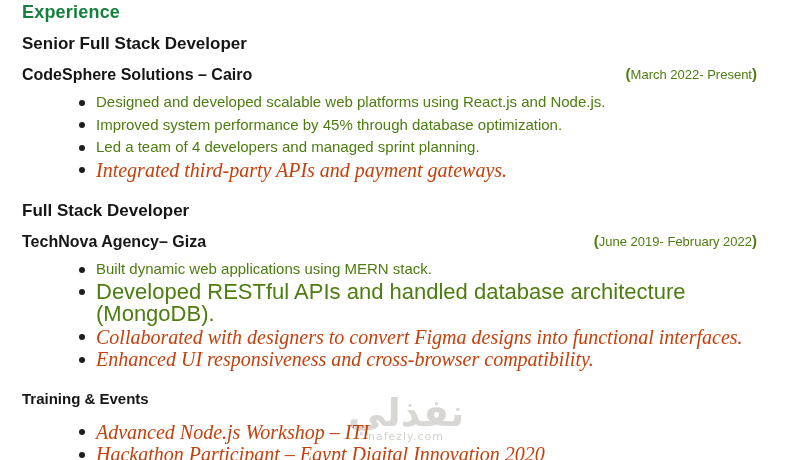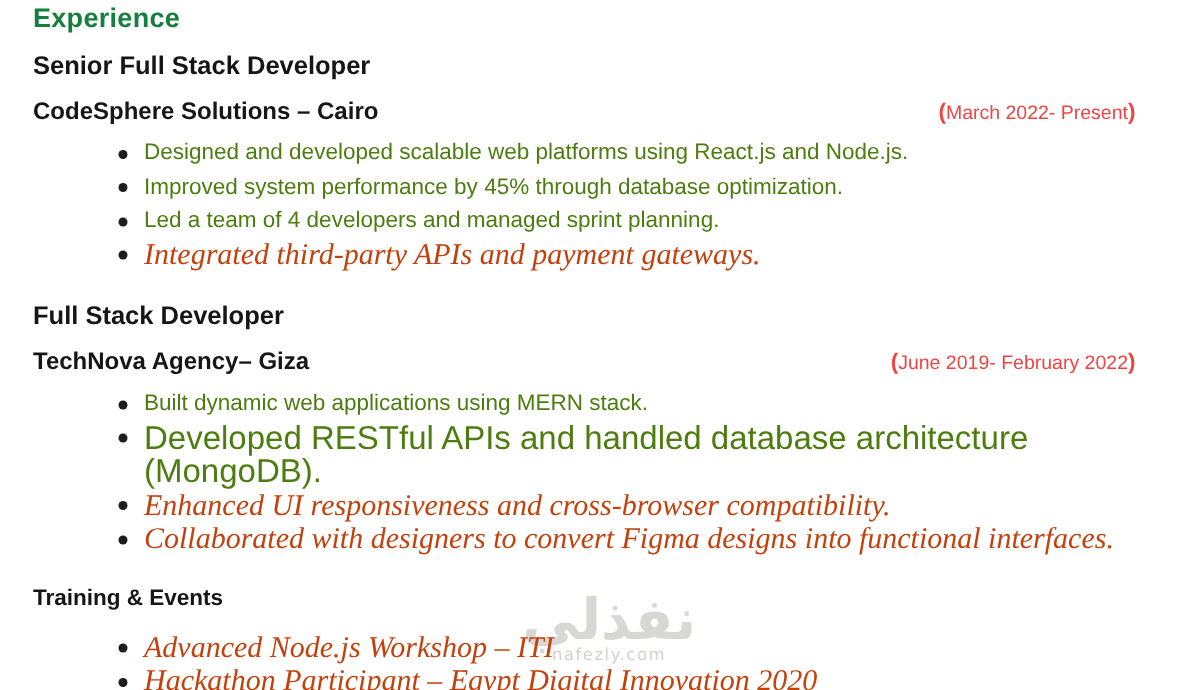--- a/index.html
+++ b/index.html
@@ -30,33 +30,33 @@
     margin: 13px 0 0 0;
     font-size: 17px;
     line-height: 18px;
     font-weight: 700;
     color: #161616;
   }
   .company-row {
     margin: 12px 0 0 0;
     display: flex;
     justify-content: space-between;
-    align-items: center;
+    align-items: flex-start;
   }
   .company-name {
     font-size: 16px;
     line-height: 20px;
     font-weight: 700;
     color: #161616;
   }
   .date-range {
     font-size: 13px;
     line-height: 18px;
     font-weight: 400;
-    color: #ef4444;
+    color: #4d7c0f;
     white-space: nowrap;
   }
   .date-range .paren {
     font-weight: 700;
     font-size: 15px;
   }
   ul.bullets {
     margin: 6px 0 0 0;
     padding: 0 0 0 57px;
     list-style: none;
@@ -146,22 +146,22 @@
 
   <div class="section section-2">
     <h2 class="role-title">Full Stack Developer</h2>
     <div class="company-row">
       <span class="company-name">TechNova Agency– Giza</span>
       <span class="date-range"><span class="paren">(</span><span>June 2019- February 2022</span><span class="paren">)</span></span>
     </div>
     <ul class="bullets">
       <li class="sans">Built dynamic web applications using MERN stack.</li>
       <li class="sans-lg">Developed RESTful APIs and handled database architecture (MongoDB).</li>
+      <li class="serif">Collaborated with designers to convert Figma designs into functional interfaces.</li>
       <li class="serif">Enhanced UI responsiveness and cross-browser compatibility.</li>
-      <li class="serif">Collaborated with designers to convert Figma designs into functional interfaces.</li>
     </ul>
   </div>
 
   <div class="section section-3">
     <h2 class="training-heading">Training &amp; Events</h2>
     <ul class="bullets training-list">
       <li class="serif">Advanced Node.js Workshop – ITI</li>
       <li class="serif">Hackathon Participant – Egypt Digital Innovation 2020</li>
     </ul>
   </div>

